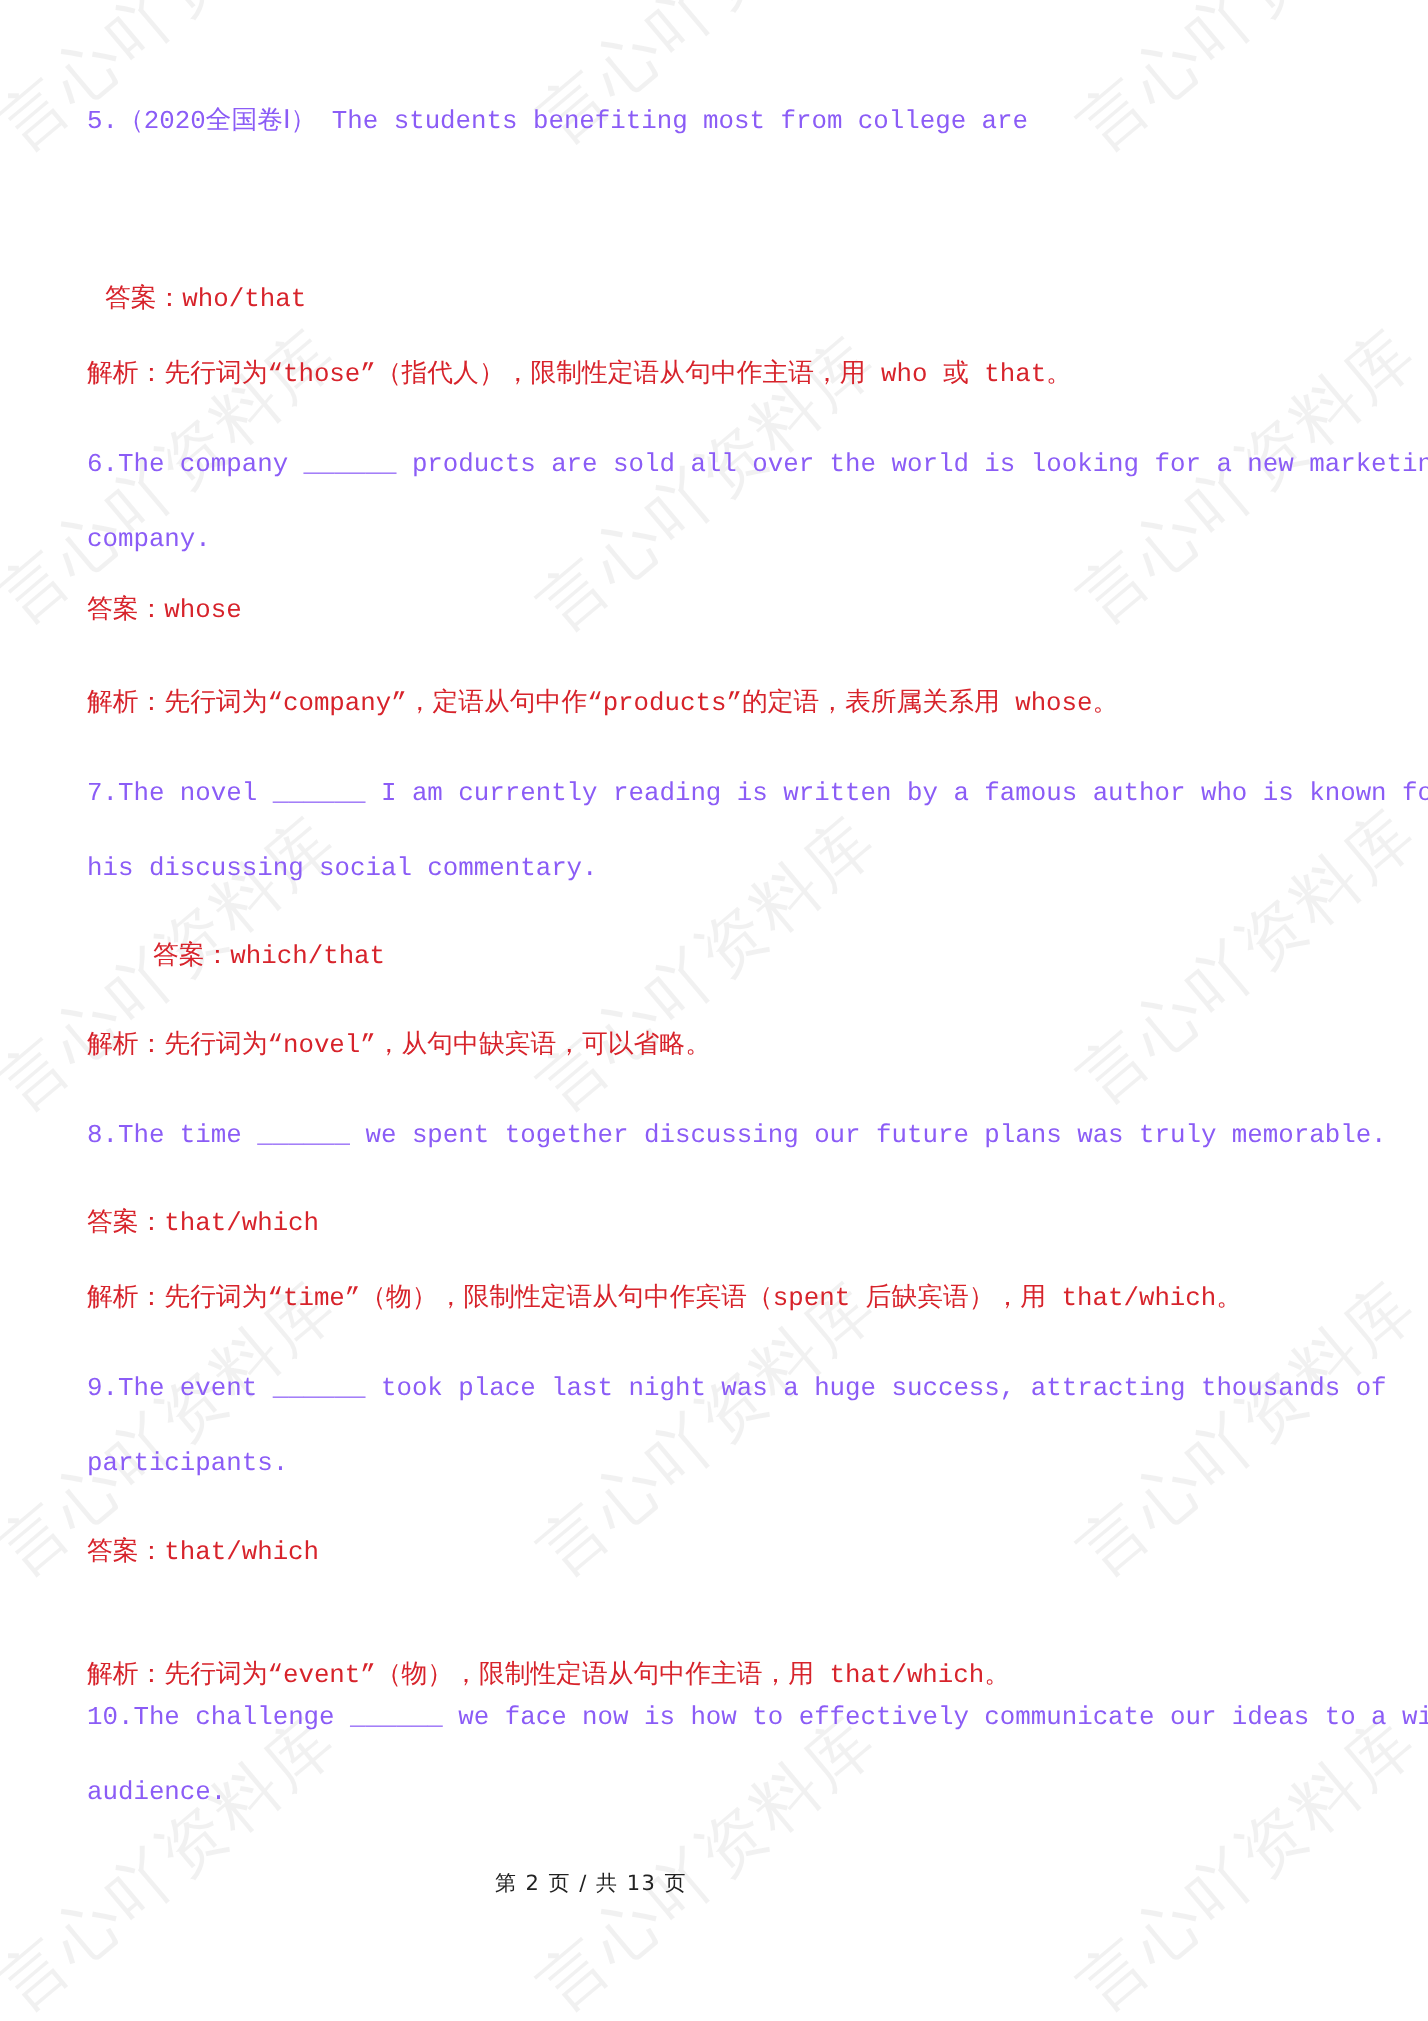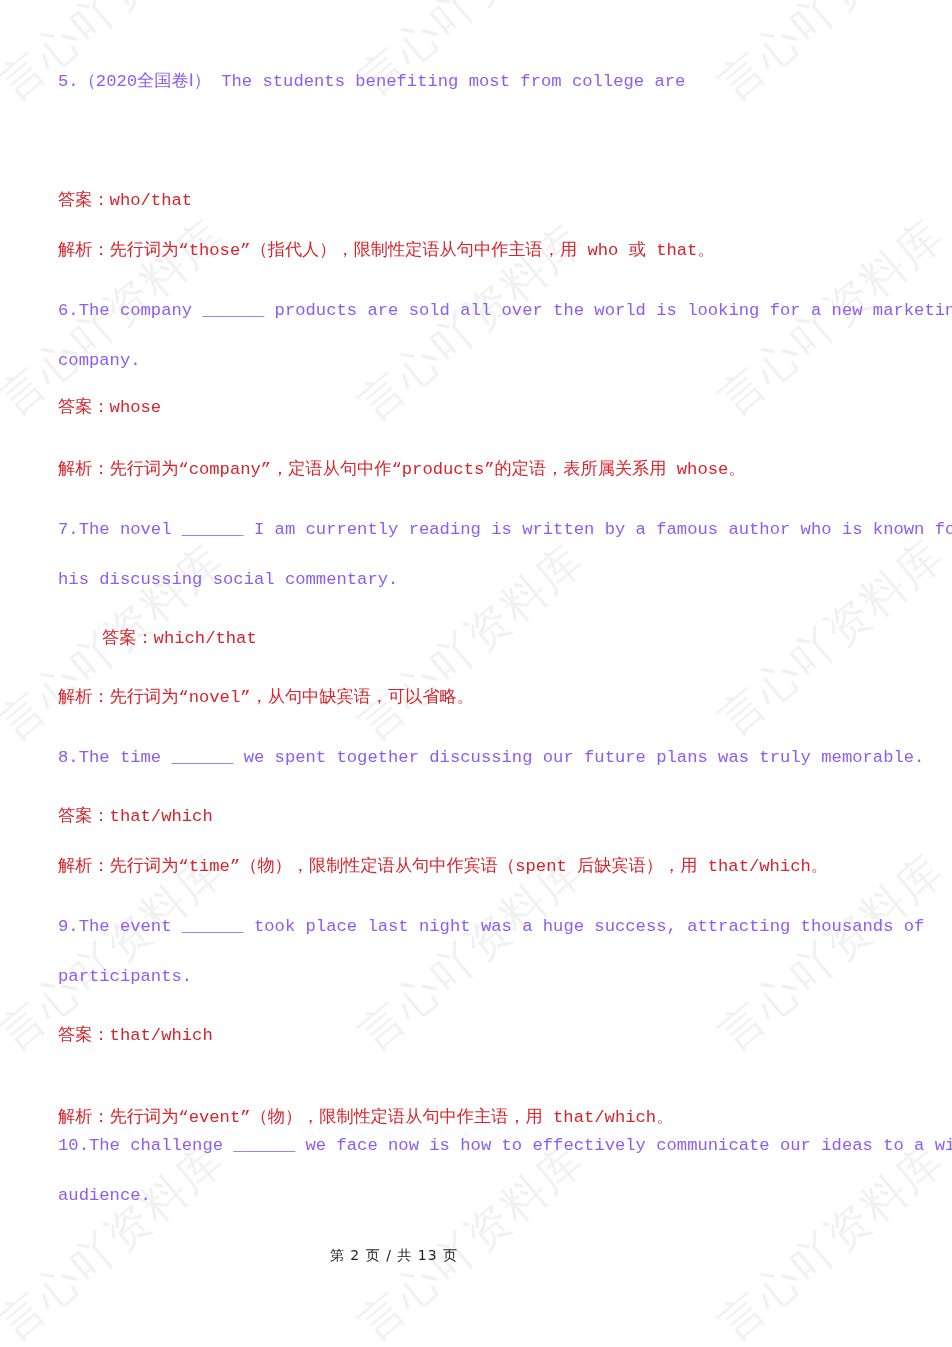--- a/index.html
+++ b/index.html
@@ -85,21 +85,21 @@
     <div class="wm" style="left: 385px; top: 1005px;">言心吖资料库</div>
     <div class="wm" style="left: 745px; top: 1005px;">言心吖资料库</div>
     <div class="wm" style="left: 25px; top: 1295px;">言心吖资料库</div>
     <div class="wm" style="left: 385px; top: 1295px;">言心吖资料库</div>
     <div class="wm" style="left: 745px; top: 1295px;">言心吖资料库</div>
   </div>
 
 <div class="content">
 
   <div class="line" style="top:71px;">5.（2020全国卷Ⅰ） The students benefiting most from college are</div>
-  <div class="line red" style="top:190px;">答案：who/that</div>
+  <div class="line red" style="top:190px;margin-left:12px;">答案：who/that</div>
   <div class="line red" style="top:240px;text-align:right;">解析：先行词为“those”（指代人），限制性定语从句中作主语，用 who 或 that。</div>
 
   <div class="line" style="top:300px;">6.The company ______ products are sold all over the world is looking for a new marketing</div>
   <div class="line" style="top:350px;">company.</div>
   <div class="line red" style="top:397px;">答案：whose</div>
   <div class="line red" style="top:459px;">解析：先行词为“company”，定语从句中作“products”的定语，表所属关系用 whose。</div>
 
   <div class="line" style="top:519px;">7.The novel ______ I am currently reading is written by a famous author who is known for</div>
   <div class="line" style="top:569px;">his discussing social commentary.</div>
   <div class="line red" style="top:628px;margin-left:44px;">答案：which/that</div>

